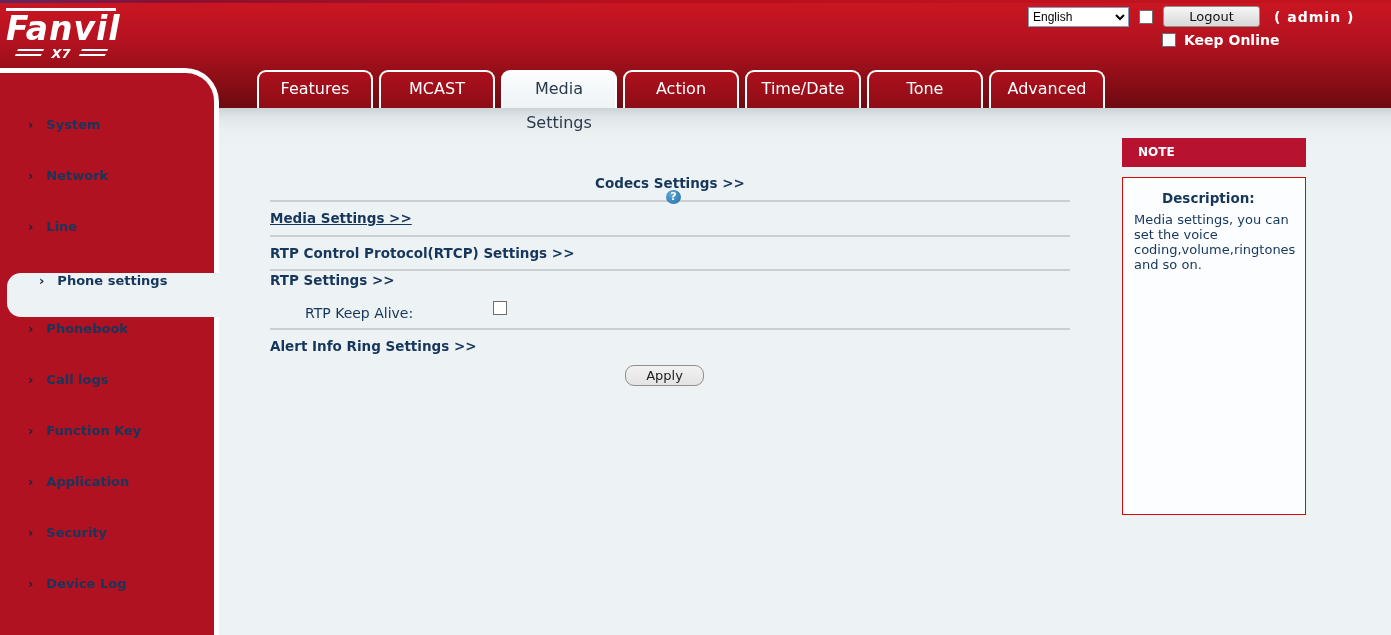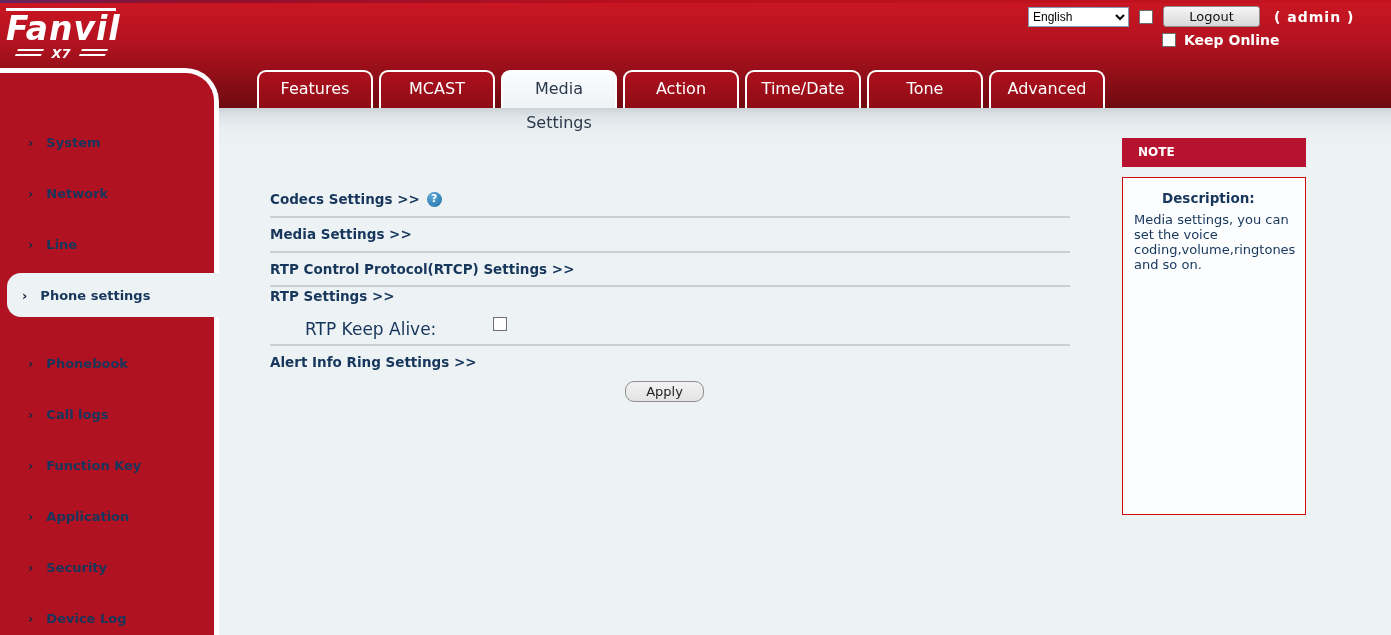--- a/index.html
+++ b/index.html
@@ -79,54 +79,54 @@
   .sidebar {
     position:absolute; left:0; top:68px; bottom:0; width:219px;
     background:#fff; border-top-right-radius:34px; z-index:3;
   }
   .sidebar-red {
     position:absolute; left:0; top:5px; bottom:0; width:214px;
     background:#b01222; border-top-right-radius:28px;
   }
   .nav { position:absolute; left:0; top:5px; width:219px; padding-top:44px; }
   .nav-item {
-    height:51px; display:flex; align-items:center;
+    height:51px; display:flex; 
     padding-left:28px; cursor:pointer;
     color:#16365c; font-weight:bold; font-size:13px;
   }
   .chev { margin-right:13px; font-size:13px; font-weight:bold; color:#10283f; }
   .chev::before { content:"›"; }
   .nav-item.active {
-    height:44px; margin:3px 0 21px 7px; padding-left:15px;
+    height:44px; margin:3px 0 4px 7px; padding-left:32px;
     background:#edf2f4; border-radius:14px 0 0 14px;
   }
 
   
   .main { position:absolute; left:270px; top:170px; width:800px; z-index:2; }
   .section-h {
     color:#16365c; font-weight:bold; font-size:13.5px;
     display:flex; align-items:center; height:14px; line-height:14px; cursor:pointer;
   }
-  .h-codecs { margin-top:22px; }
-  .h-media  { margin-top:9px; }
+  .h-codecs { margin-top:6px;flex-direction:column; }
+  .h-media  { margin-top:9px;text-decoration:underline; }
   .h-rtcp   { margin-top:9px; }
   .h-rtp    { margin-top:2px; }
   .h-alert  { margin-top:9px; }
   .divider { height:2px; background:#c9cfd3; margin-top:10px; }
   .divider.d3 { margin-top:9px; }
   .divider.d4 { margin-top:13px; }
   .help-icon {
     width:15px; height:15px; border-radius:50%;
     background:radial-gradient(circle at 35% 30%,#5fa8d6,#1d6ea8);
     color:#fff; font-size:11px; font-weight:bold;
     display:inline-flex; align-items:center; justify-content:center;
     margin-left:7px; cursor:pointer;
   }
   .field-row { margin-top:14px; display:flex; align-items:center; padding-left:35px; height:14px; }
-  .field-label { width:188px; color:#16365c; font-size:17px;margin-top:9px; }
+  .field-label { width:188px; color:#16365c; font-size:14px;margin-top:9px; }
   .apply-wrap { margin-top:12px; padding-left:355px; }
   .apply-btn {
     width:79px; height:21px;
     background:linear-gradient(#f2f2f2,#e3e3e3);
     border:1px solid #8f8f8f; border-radius:9px;
     font-size:13px; color:#222; cursor:pointer;
     font-family:"DejaVu Sans","Liberation Sans",sans-serif;
   }
 
   

